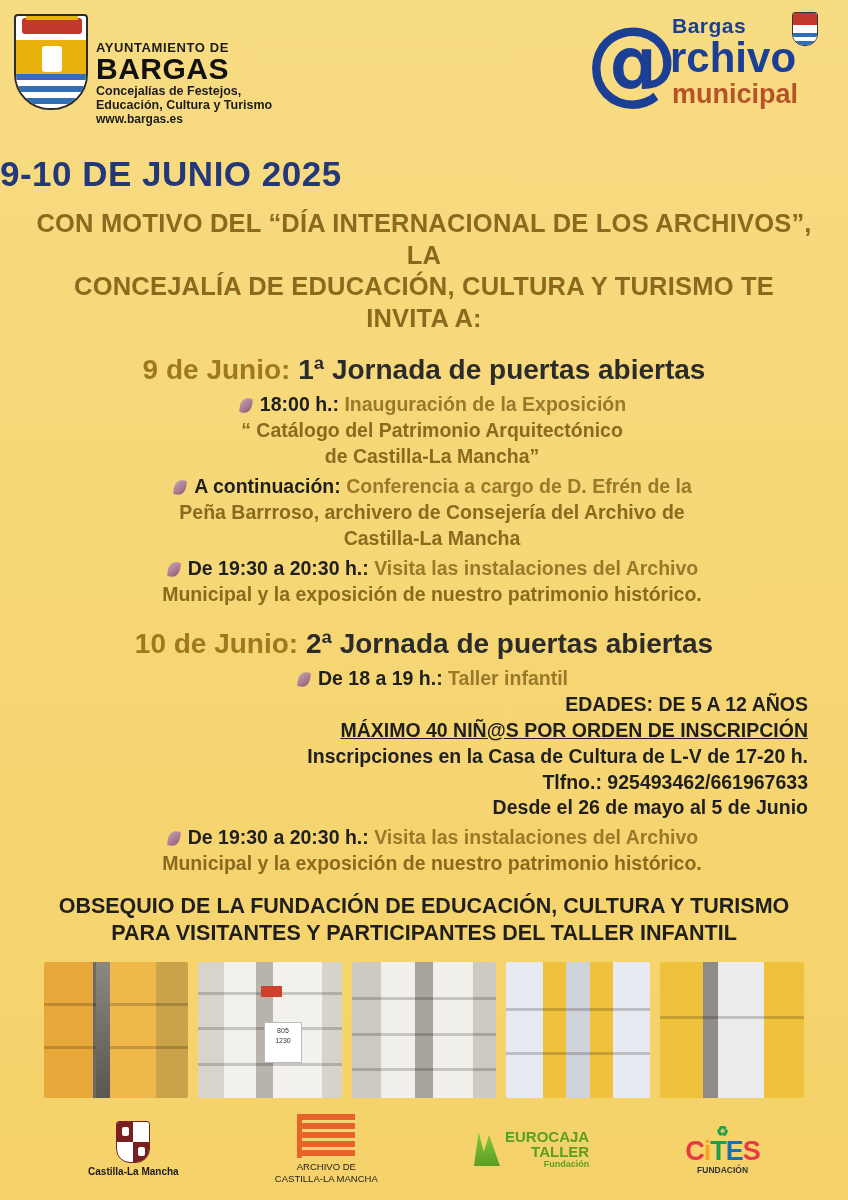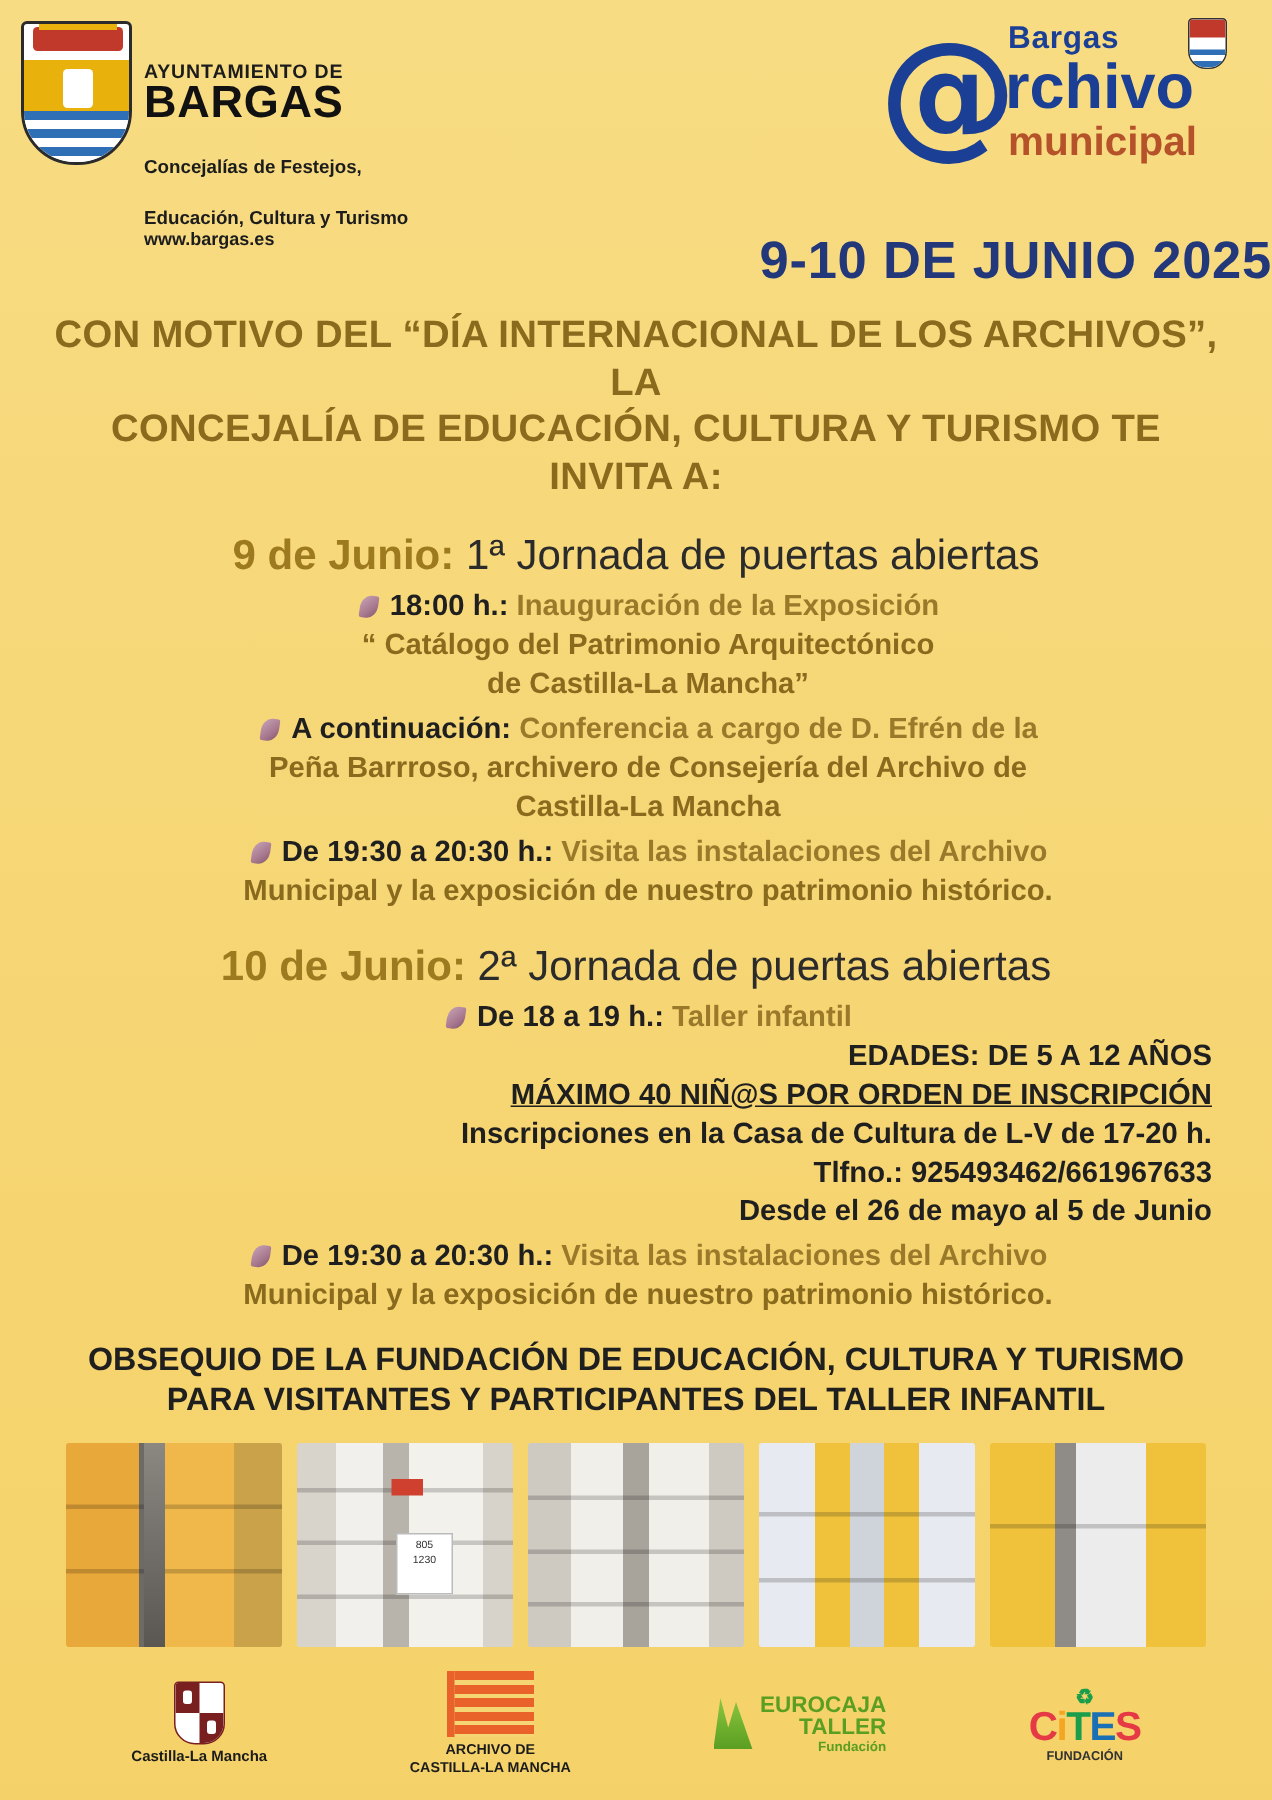--- a/index.html
+++ b/index.html
@@ -61,21 +61,21 @@
     background: #fff;
     border-radius: 3px;
   }
   .shield .waves {
     position: absolute; bottom: 0; left: 0; right: 0; height: 34px;
     background: repeating-linear-gradient(180deg,#2f6fb5 0 6px,#ffffff 6px 12px);
   }
   .ayto-text { padding-top: 26px; }
   .ayto-text .l1 { font-size: 13px; font-weight: 700; color: #1c1c1c; letter-spacing: .6px; }
   .ayto-text .l2 { font-size: 30px; font-weight: 800; color: #111; letter-spacing: .5px; line-height: .95; }
-  .ayto-text .l3 { font-size: 12.5px; font-weight: 700; color: #1c1c1c; line-height: 1.12; margin-top: 20px; }
+  .ayto-text .l3 { font-size: 12.5px; font-weight: 700; color: #1c1c1c; line-height: 1.12; }
   .ayto-text .l4 { font-size: 12px; font-weight: 700; color: #1c1c1c; }
 
   .archivo-logo {
     position: absolute;
     right: 22px; top: 12px;
     width: 240px; height: 108px;
   }
   .at-sign {
     position: absolute; left: 0; top: 14px;
     font-size: 92px; line-height: 72px;
@@ -103,21 +103,21 @@
     position: absolute; left: 84px; top: 26px;
     font-size: 42px; font-weight: 800; color: #1b3f94; line-height: 40px;
   }
   .archivo-logo .municipal {
     position: absolute; left: 86px; top: 68px;
     font-size: 27px; font-weight: 800; color: #b5522a; line-height: 28px;
   }
 
   
   .date-title {
-    text-align: right;
+    text-align: left;
     margin-top: 6px;
     font-size: 35px;
     font-weight: 800;
     color: #23387a;
     letter-spacing: .5px;
     font-family: "Liberation Sans", sans-serif;
   }
   .intro {
     margin: 14px 34px 0 34px;
     text-align: center;
@@ -132,21 +132,21 @@
   .day-head {
     text-align: center;
     margin-top: 20px;
     font-size: 28px;
     color: #2b2b2b;
   }
   .day-head .d {
     color: #9d7a1f;
     font-weight: 800;
   }
-  .day-head .t { font-weight: 400; color: #2b2b2b; }
+  .day-head .t { font-weight: 700; color: #2b2b2b; }
 
   .lines { margin-top: 6px; padding-left: 16px; }
   .line {
     text-align: center;
     font-size: 19.5px;
     line-height: 1.33;
     font-weight: 700;
     color: #8a6b1e;
     padding: 0 40px;
   }
@@ -234,21 +234,21 @@
   .clm-shield .q2 { position:absolute; right:0; bottom:0; width:50%; height:50%; background:#7a1f1f; }
   .clm-shield .q2:after, .clm-shield .q1:after {
     content:""; position:absolute; left:30%; top:26%; width:40%; height:46%;
     background:#fff; border-radius:2px;
   }
   .acm-icon {
     width: 58px; height: 44px; margin: 0 auto 3px auto;
     background: repeating-linear-gradient(180deg,#e8622a 0 6px, #f6d674 6px 9px);
     border-left: 5px solid #e8622a;
   }
-  .acm-txt { font-size: 9.5px; line-height: 1.2; color:#1b1b1b; font-weight:700; }
+  .acm-txt { font-size: 9.5px; line-height: 1.2; color:#1b1b1b; font-weight:400; }
   .euro {
     display: flex; align-items: center; gap: 5px;
   }
   .euro .mark {
     width: 26px; height: 34px;
     background: linear-gradient(180deg,#8cc63f,#5a9e22);
     clip-path: polygon(0 100%,18% 0,38% 58%,58% 8%,100% 100%);
   }
   .euro .etxt { text-align: right; }
   .euro .e1 { font-size: 15px; font-weight: 800; color: #5a9e22; line-height: 1; }

